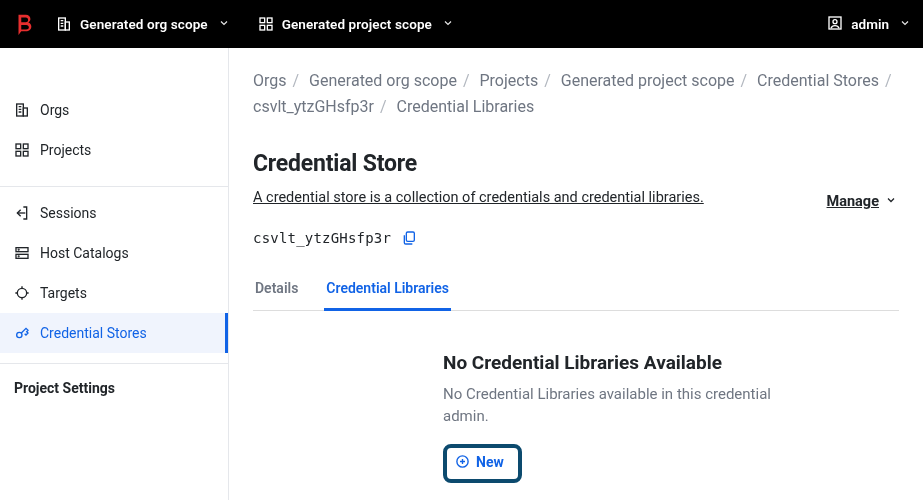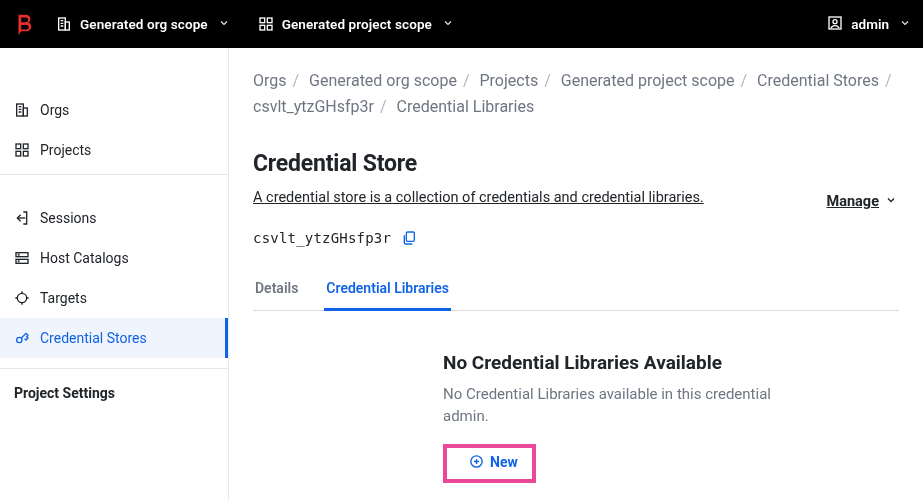--- a/index.html
+++ b/index.html
@@ -35,21 +35,21 @@
   .idrow .id { font-family: ui-monospace, SFMono-Regular, Menlo, Consolas, monospace; font-size: 14px; letter-spacing: .2px; }
   .copy-ic { color: #1163e6; display: inline-flex; cursor: pointer; }
   
   .tabs { margin-top: 24px; border-bottom: 1px solid #ddd; display: flex; gap: 24px; }
   .tab { padding: 10px 2px 12px; font-size: 14px; color: #6f7682; font-weight: 600; cursor: pointer; border-bottom: 3px solid transparent; margin-bottom: -1px; }
   .tab.active { color: #1163e6; border-bottom-color: #1163e6; }
   
   .empty { padding: 40px 0 0 190px; max-width: 560px; }
   .empty h2 { font-size: 19px; font-weight: 700; margin-bottom: 10px; }
   .empty p { font-size: 15px; color: #6f7682; line-height: 1.45; max-width: 330px; margin-bottom: 16px; }
-  .new-btn-wrap { border: 4px solid #ec4899; border-radius: 0; padding: 6px 14px 6px 22px; display: inline-block; }
+  .new-btn-wrap { border: 4px solid #0c4a6e; border-radius: 8px; padding: 6px 14px 6px 8px; display: inline-block; }
   .new-btn { color: #1163e6; font-weight: 700; font-size: 14px; display: inline-flex; align-items: center; gap: 6px; cursor: pointer; }
   .new-btn .ic { display: inline-flex; }
   
   [data-interactable="true"] { user-select: none; }
 </style>
 </head>
 <body>
 
 <div class="topbar" data-interactable="false">
   <div class="brand" data-interactable="true">
@@ -129,21 +129,21 @@
               <rect x="3" y="3" width="7" height="7"></rect>
               <rect x="14" y="3" width="7" height="7"></rect>
               <rect x="3" y="14" width="7" height="7"></rect>
               <rect x="14" y="14" width="7" height="7"></rect>
             </svg>
         </span>
         <span data-interactable="false">Projects</span>
       </div>
     </div>
 
-    <div class="nav-group" style="padding-top:23px;">
+    <div class="nav-group" style="padding-top:6px;margin-top:12px;">
       <div class="nav-item" data-interactable="true">
         <span class="ic" data-interactable="false">
           <svg width="16" height="16" viewBox="0 0 24 24" fill="none" stroke="currentColor" stroke-width="2">
               <path d="M14 3h5v18h-5"></path>
               <path d="M10 17l-5-5 5-5"></path>
               <path d="M5 12h12"></path>
             </svg>
         </span>
         <span data-interactable="false">Sessions</span>
       </div>

